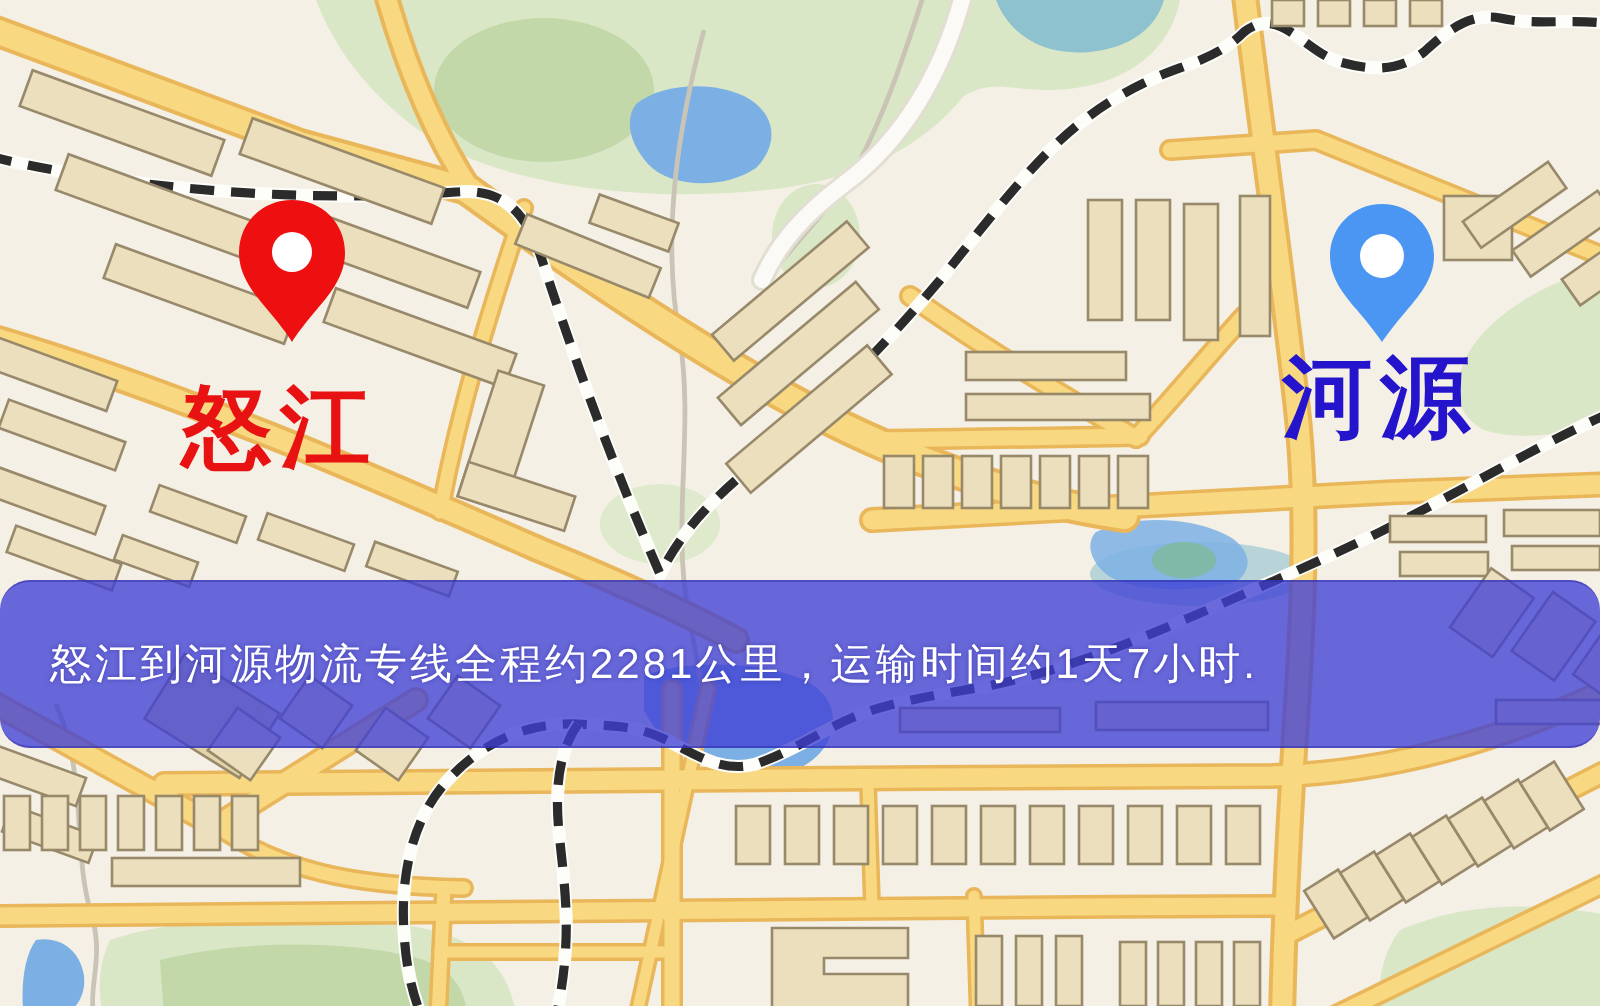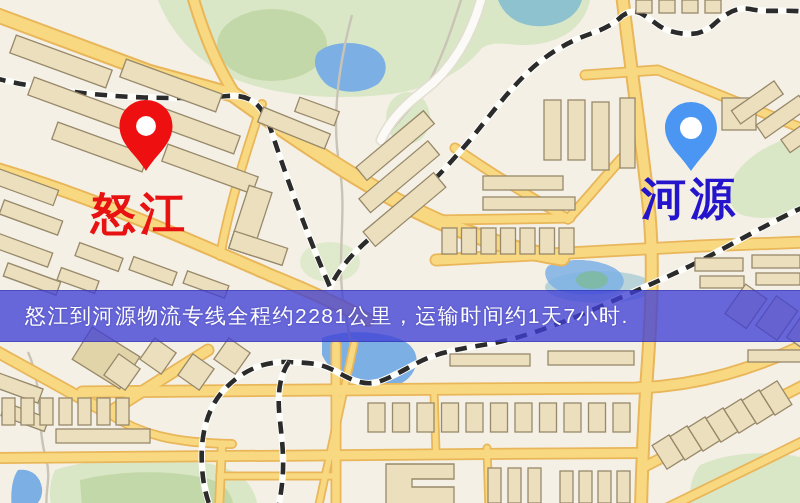--- a/index.html
+++ b/index.html
@@ -16,25 +16,25 @@
   .whiteroadc{fill:none;stroke:#e2ded2;stroke-width:11;stroke-linecap:round;}
   .whiteroad{fill:none;stroke:#fbfaf6;stroke-width:8;stroke-linecap:round;}
   .b{fill:var(--bldg,#ebdfbe);stroke:var(--bldgedge,#98896a);stroke-width:1.3;}
   .b2{fill:var(--bldg2,#e2d4a9);stroke:var(--bldgedge,#98896a);stroke-width:1.3;}
   .park{fill:var(--park,#dae7c6);}
   .parkdark{fill:var(--parkdark,#c3d8a8);}
   .water{fill:var(--water,#7cb0e4);}
   .teal{fill:var(--waterteal,#8fc2cf);}
 
   
-  .banner{position:absolute;left:0;top:290px;width:800px;height:52px;
+  .banner{position:absolute;left:0;top:290px;width:800px;height:84px;
           background:var(--bannerbg,rgba(64,64,213,0.78));
           border-top:1px solid rgba(40,40,160,.45);
           border-bottom:1px solid rgba(40,40,160,.45);
-          display:flex;align-items:center;box-sizing:border-box;padding-left:25px;}
+          display:flex;align-items:center;box-sizing:border-box;padding-left:25px;border-radius:15px;}
   .banner span{color:var(--bannertext,#ffffff);font-size:21px;letter-spacing:1.5px;
           text-shadow:0 0 2px rgba(40,40,150,.6);white-space:nowrap;}
 
   
   .pin{position:absolute;width:56px;}
   .pin svg{display:block;width:100%;height:auto;}
   .pin-origin{left:118px;top:99px;}
   .pin-dest{left:663px;top:101px;}
 
   

